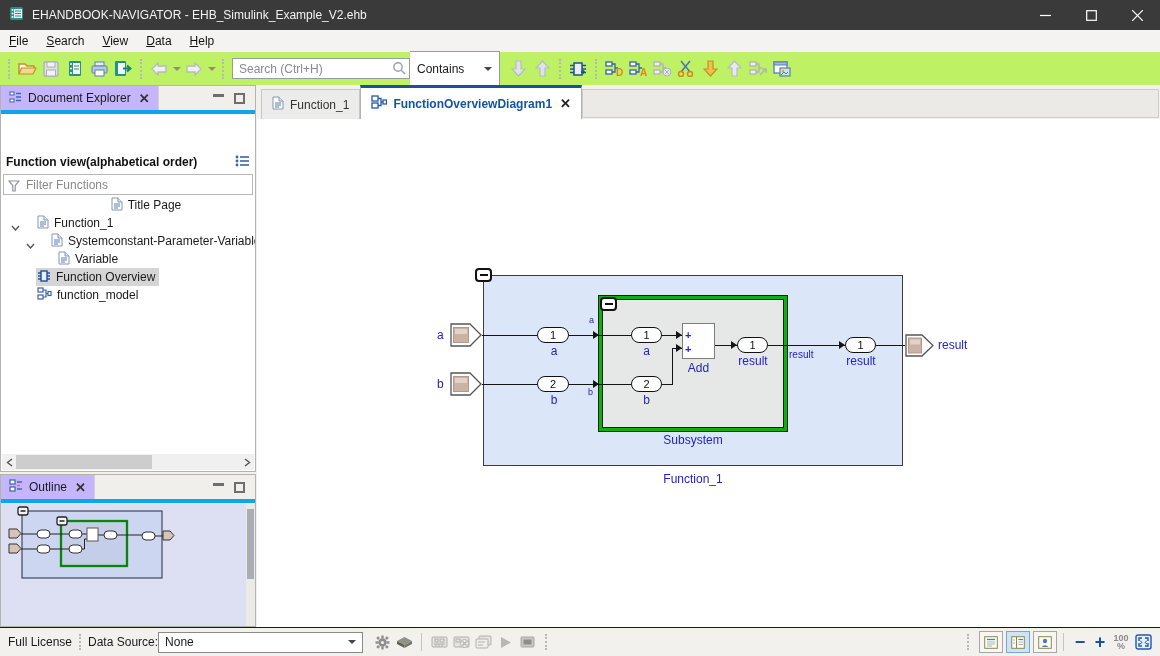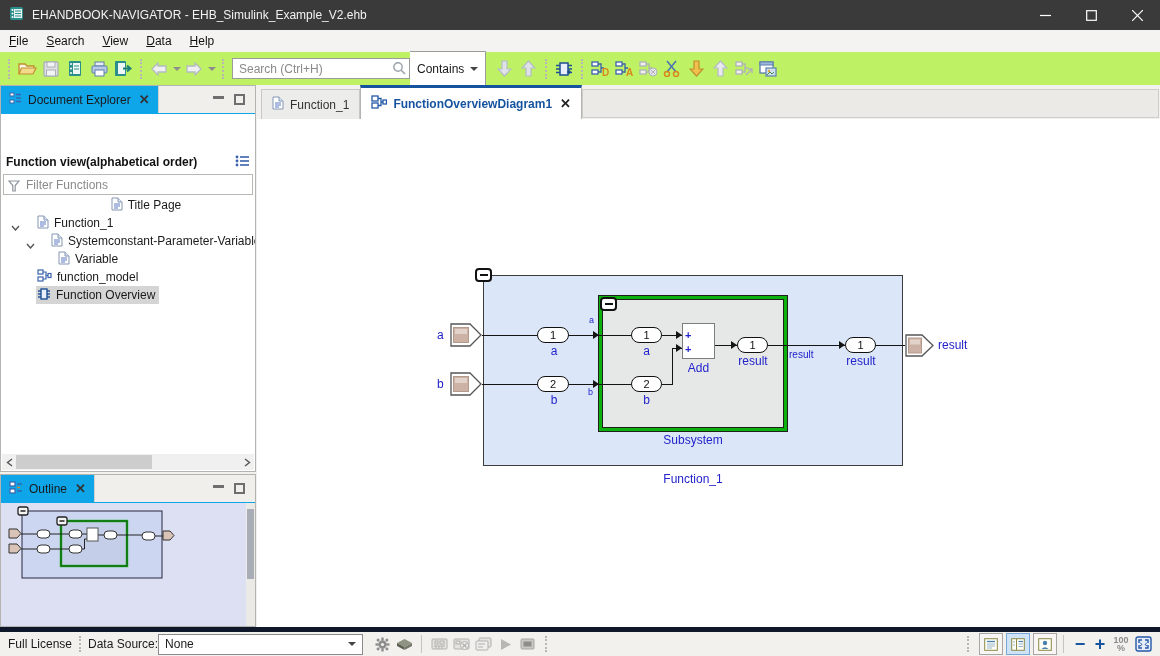--- a/index.html
+++ b/index.html
@@ -29,31 +29,31 @@
   .tb-btn { width:24px; height:24px; display:flex; align-items:center; justify-content:center; }
   .tb-drop { width:11px; height:24px; display:flex; align-items:center; justify-content:center; }
   .caret-down { width:0; height:0; border-left:4px solid transparent; border-right:4px solid transparent;
                 border-top:4px solid #8d8d8d; }
   .searchbox { position:relative; width:178px; height:21px; margin-left:3px; }
   .searchbox input { width:100%; height:100%; border:1px solid #9b9b9b; font-size:12px; padding:0 22px 0 6px;
                      font-family:"Liberation Sans",sans-serif; color:#333; background:#fff; }
   .searchbox input::placeholder { color:#8a8a8a; }
   .searchbox .mag { position:absolute; right:4px; top:3px; }
   .combo { height:35px; border:1px solid #9b9b9b; border-left:none; background:#fff; display:flex;
-           align-items:center; padding:8px 7px; font-size:12px; gap:6px; }
+           align-items:center; padding:8px 7px; font-size:12px; gap:20px; }
   .combo .caret-down { border-top-color:#444; }
 
   
   .main { position:absolute; top:85px; left:0; width:1160px; height:542px; background:#f2f1ee; }
   .leftcol { position:absolute; left:0; top:0; width:256px; height:542px; }
   .panel { position:absolute; left:0; width:256px; background:#fff; border:1px solid #b5b3af; }
   .explorer { top:0; height:387px; }
   .outlinep { top:389px; height:153px; }
-  .pan-head { height:28px; display:flex; align-items:flex-end; border-bottom:1px solid #0ea5e9;
-              background:#0ea5e9; font-size:12px; }
+  .pan-head { height:28px; display:flex; align-items:flex-end; border-bottom:4px solid #0ea5e9;
+              background:#c4b5fd; font-size:12px; }
   .pan-tab { display:flex; align-items:center; gap:6px; padding:0 8px; height:100%;
              border-right:1px solid #d4d2ce; }
   .pan-rest { flex:1; height:100%; background:#f0efec; display:flex; align-items:center;
               justify-content:flex-end; gap:10px; padding-right:10px; }
   .closex { font-size:13px; font-weight:bold; color:#333; margin-left:2px; }
   .minmax-min { width:11px; height:4px; border-bottom:3px solid #6e6e6e; margin-bottom:6px; }
   .minmax-max { width:11px; height:11px; border:2px solid #6e6e6e; }
   .view-head { height:24px; display:flex; align-items:center; padding:0 5px; font-size:12px;
                font-weight:bold; color:#111;margin-top:36px; }
   .filter-row { position:relative; height:22px; margin:0 2px; }
@@ -108,21 +108,21 @@
             border:1px solid #7d7d7d; }
   .plus { position:absolute; color:#2323cb; font-size:11px; font-weight:bold; line-height:10px; }
   .wh { position:absolute; height:1px; background:#141414; }
   .wv { position:absolute; width:1px; background:#141414; }
   .arr { position:absolute; width:0; height:0; border-top:4px solid transparent;
          border-bottom:4px solid transparent; border-left:6px solid #141414; }
   .portsvg { position:absolute; }
 
   
   .statusbar { position:absolute; left:0; right:0; top:627px; height:29px; background:#f2f1ee;
-               border-top:5px solid #0f172a; display:flex; align-items:center; font-size:12px; }
+               border-top:1px solid #0f172a; display:flex; align-items:center; font-size:12px; }
   .sb-sep-dot { width:1px; height:16px; border-left:2px dotted #b9b7b3; margin:0 7px; }
   .sb-sep { width:1px; height:18px; background:#c6c4c0; margin:0 6px; }
   .sb-dd { position:relative; width:205px; height:21px; border:1px solid #8a8a8a; background:#fff;
            display:flex; align-items:center; padding:0 6px; margin-left:0; }
   .sb-dd .caret-down { position:absolute; right:6px; border-top-color:#444; }
   .sb-icon { width:22px; height:22px; display:flex; align-items:center; justify-content:center; }
   .viewbtn { width:24px; height:22px; border:1px solid #a9a7a3; background:#f7f6f4; display:flex;
              align-items:center; justify-content:center; margin-left:3px; }
   .viewbtn.sel { background:#cfe3f7; border:1px solid #78a7d6; }
   .zoomsign { color:#15539e; font-size:18px; font-weight:bold; width:20px; text-align:center; }
@@ -426,44 +426,44 @@
                 <span><svg width="12" height="14">
                     <path d="M1 1 L7 1 L11 5 L11 13 L1 13 Z" fill="#fff" stroke="#8296b4"></path>
                     <path d="M7 1 L7 5 L11 5" fill="#dfe8f6" stroke="#8296b4"></path>
                     <line x1="3" y1="7" x2="9" y2="7" stroke="#5b79c0"></line>
                     <line x1="3" y1="9" x2="9" y2="9" stroke="#5b79c0"></line>
                     <line x1="3" y1="11" x2="7" y2="11" stroke="#5b79c0"></line>
                   </svg></span>
             <span>Variable</span>
               </span>
           </div>
-          <div class="trow" style="padding-left:36px;">
-            <span class="tplain">
-                <span><svg width="15" height="13">
-                    <rect x="1" y="1" width="5" height="4" fill="#fff" stroke="#3a62ad" stroke-width="1.2"></rect>
-                    <rect x="1" y="8" width="5" height="4" fill="#fff" stroke="#3a62ad" stroke-width="1.2"></rect>
-                    <path d="M6 3 L9 3 L9 10 L6 10 M9 6.5 L12 6.5" fill="none" stroke="#3a62ad" stroke-width="1.2"></path>
-                    <rect x="11" y="4.5" width="3" height="4" fill="#fff" stroke="#3a62ad" stroke-width="1.2"></rect>
-                  </svg></span>
-            <span>function_model</span>
-              </span>
-          </div>
           <div class="trow" style="padding-left:35px;">
             <span class="tsel">
               <span><svg width="14" height="14">
                     <rect x="4" y="2" width="6" height="10" fill="#e8effa" stroke="#1f4f94" stroke-width="1.4"></rect>
                     <line x1="1" y1="4" x2="4" y2="4" stroke="#1f4f94" stroke-width="1.4"></line>
                     <line x1="1" y1="7" x2="4" y2="7" stroke="#1f4f94" stroke-width="1.4"></line>
                     <line x1="1" y1="10" x2="4" y2="10" stroke="#1f4f94" stroke-width="1.4"></line>
                     <line x1="10" y1="4" x2="13" y2="4" stroke="#1f4f94" stroke-width="1.4"></line>
                     <line x1="10" y1="7" x2="13" y2="7" stroke="#1f4f94" stroke-width="1.4"></line>
                     <line x1="10" y1="10" x2="13" y2="10" stroke="#1f4f94" stroke-width="1.4"></line>
                   </svg></span>
               <span>Function Overview</span>
             </span>
+          </div>
+          <div class="trow" style="padding-left:36px;">
+            <span class="tplain">
+                <span><svg width="15" height="13">
+                    <rect x="1" y="1" width="5" height="4" fill="#fff" stroke="#3a62ad" stroke-width="1.2"></rect>
+                    <rect x="1" y="8" width="5" height="4" fill="#fff" stroke="#3a62ad" stroke-width="1.2"></rect>
+                    <path d="M6 3 L9 3 L9 10 L6 10 M9 6.5 L12 6.5" fill="none" stroke="#3a62ad" stroke-width="1.2"></path>
+                    <rect x="11" y="4.5" width="3" height="4" fill="#fff" stroke="#3a62ad" stroke-width="1.2"></rect>
+                  </svg></span>
+            <span>function_model</span>
+              </span>
           </div>
         </div>
 
         <div class="hscroll">
           <div class="hs-btn">
               <svg width="7" height="9">
                 <polyline points="6,1 1.5,4.5 6,8" fill="none" stroke="#555" stroke-width="1.4"></polyline>
               </svg>
             </div>
           <div class="hs-track">

